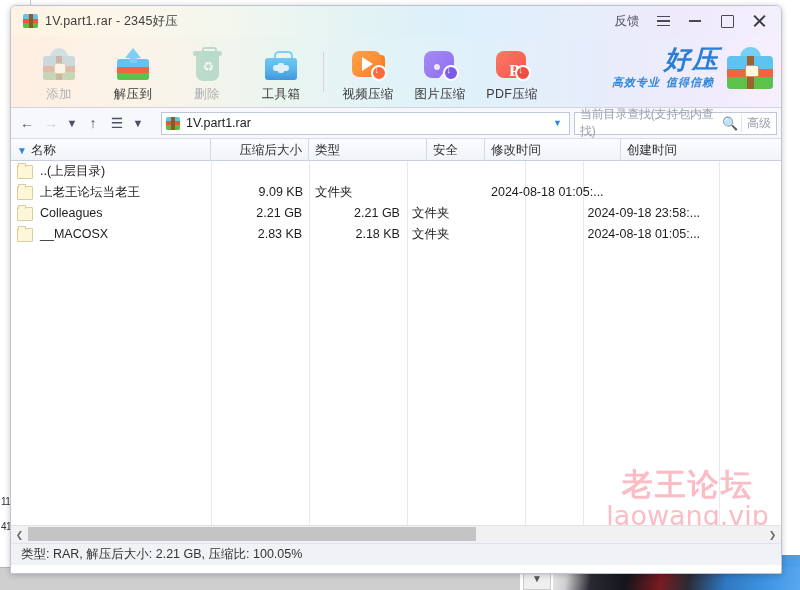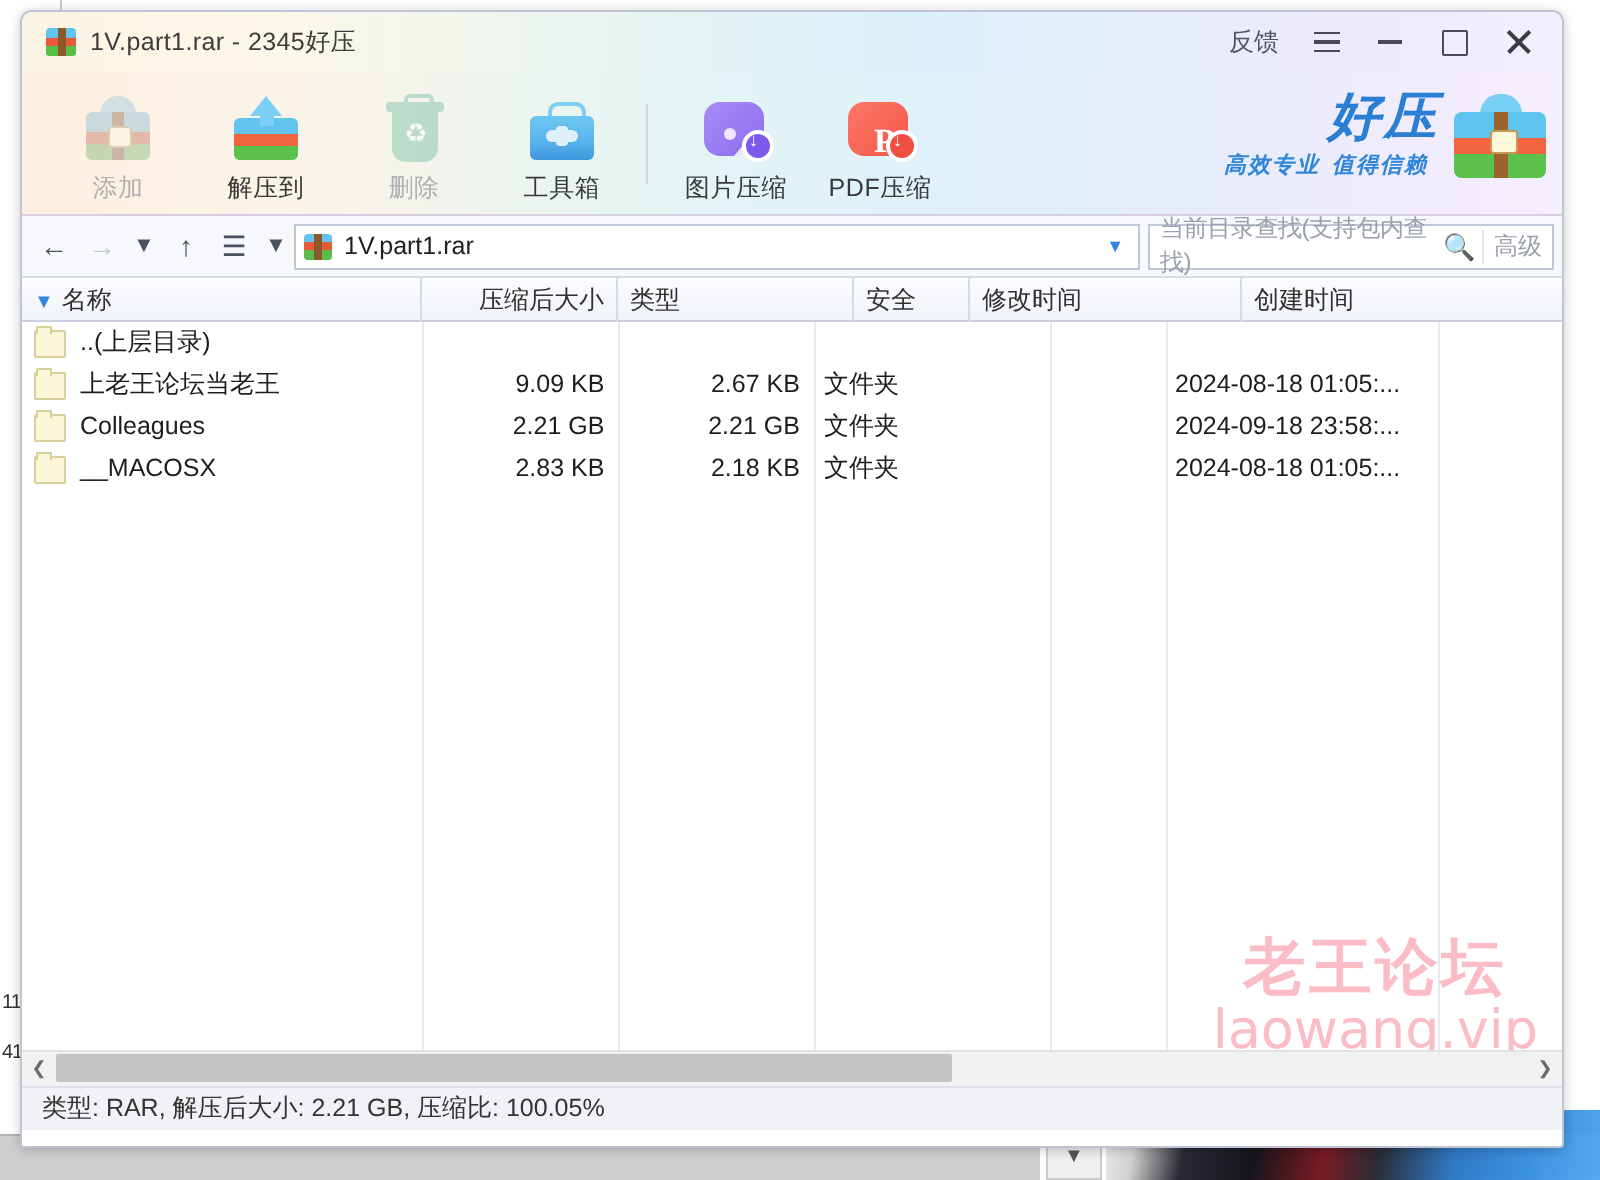--- a/index.html
+++ b/index.html
@@ -355,21 +355,21 @@
   }
   .navbtn {
     width: 24px; height: 24px;
     display:flex; align-items:center; justify-content:center;
     color:#4b5264; font-size: 14px; cursor: default;
   }
   .navbtn.disabled { color:#c6cad6; }
   .navbtn.narrow { width:18px; font-size:11px; }
   .addr {
     flex: 1;
-    margin-left: 0;
+    margin-left: 14px;
     height: 23px;
     background: #fff;
     border: 1px solid #bfc7d8;
     display: flex; align-items: center;
     box-sizing: border-box;
     padding: 0 4px;
   }
   .addr .ficon {
     width: 14px; height: 13px; position:relative;
     border-radius:2px; overflow:hidden; background:#63c3ef; margin-right:6px;
@@ -581,20 +581,29 @@
       <div class="ico ico-toolbox">
         <div class="handle"></div>
           <div class="box"></div>
           <div class="latch"></div>
       </div>
       <div class="lbl">工具箱</div>
     </div>
 
     <div class="tool-sep"></div>
 
+    <div class="tool" style="width:72px">
+      <div class="ico ico-video">
+        <div class="tail"></div>
+          <div class="sq"></div>
+          <div class="play"></div>
+          <div class="badge"></div>
+      </div>
+      <div class="lbl">视频压缩</div>
+    </div>
 
     <div class="tool" style="width:72px">
       <div class="ico ico-image">
         <div class="sq">
             <div class="dot"></div>
             <div class="mount"></div>
           </div>
           <div class="badge"></div>
       </div>
       <div class="lbl">图片压缩</div>
@@ -682,21 +691,20 @@
       <div class="cell" style="width:136px"></div>
       <div class="cell" style="width:64px"></div>
     </div>
 
     <div class="row">
       <div class="cell namecell" style="width:200px">
         <span class="folder-ico"></span>
         <span>上老王论坛当老王</span>
       </div>
       <div class="cell right" style="width:98px">9.09 KB</div>
-      <div class="cell right" style="width:98px">2.67 KB</div>
       <div class="cell" style="width:118px">文件夹</div>
       <div class="cell" style="width:58px"></div>
       <div class="cell" style="width:136px">2024-08-18 01:05:...</div>
       <div class="cell" style="width:64px"></div>
     </div>
 
     <div class="row">
       <div class="cell namecell" style="width:200px">
         <span class="folder-ico"></span>
         <span>Colleagues</span>

